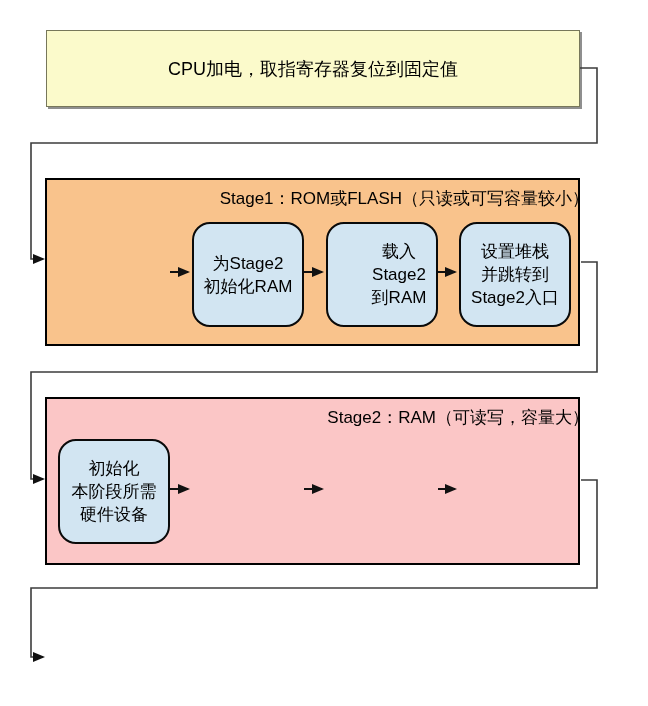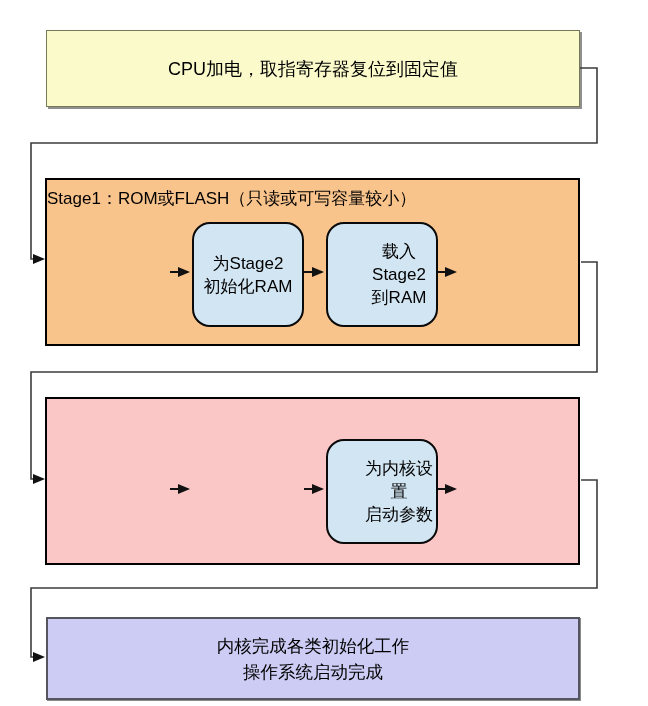--- a/index.html
+++ b/index.html
@@ -20,22 +20,22 @@
   }
 
   
   .stage{
     position:absolute;left:45px;width:535px;height:168px;
     border:2px solid #000;box-sizing:border-box;
   }
   .stage1{top:178px;background:#F9C38C;}
   .stage2{top:397px;background:#FBC6C6;}
   .stage-title{
-    position:absolute;top:7px;left:0;width:100%;
-    text-align:left;font-size:17px;line-height:24px;
+    position:absolute;top:7px;left:11px;width:100%;
+    text-align:right;font-size:17px;line-height:24px;
   }
 
   
   .step{
     position:absolute;width:112px;height:105px;top:42px;
     background:#D2E5F2;border:2px solid #0a0a0a;border-radius:18px;
     display:flex;align-items:center;justify-content:center;
     box-sizing:border-box;
   }
   .stage2 .step{top:40px;}
@@ -76,33 +76,36 @@
   <div class="stage stage1">
     <div class="stage-title">Stage1：ROM或FLASH（只读或可写容量较小）</div>
     <div class="step p2">
       <span class="step-text">为Stage2
 初始化RAM</span>
     </div>
     <div class="step p3">
       <span class="step-text">载入Stage2
 到RAM</span>
     </div>
+    <div class="step p4">
+      <span class="step-text">设置堆栈
+并跳转到
+Stage2入口</span>
+    </div>
   </div>
 
   <div class="stage stage2">
-    <div class="step p3">
-      <span class="step-text">为内核设置
-启动参数</span>
+    <div class="stage-title">Stage2：RAM（可读写，容量大）</div>
+    <div class="step p1">
+      <span class="step-text">初始化
+本阶段所需
+硬件设备</span>
     </div>
   </div>
 
-  <div class="end-box">
-    <span class="end-text">内核完成各类初始化工作
-操作系统启动完成</span>
-  </div>
 
   <svg class="overlay" viewBox="0 0 648 706" xmlns="http://www.w3.org/2000/svg">
     <defs>
       <marker id="ah" markerUnits="userSpaceOnUse" markerWidth="12" markerHeight="10" refX="10" refY="5" orient="auto">
         <path d="M0,0 L12,5 L0,10 z" fill="#111"></path>
       </marker>
     </defs>
 
     <path d="M580,68 L597,68 L597,143 L31,143 L31,259 L43,259" fill="none" stroke="#3c3c3c" stroke-width="1.6" marker-end="url(#ah)"></path>
 

